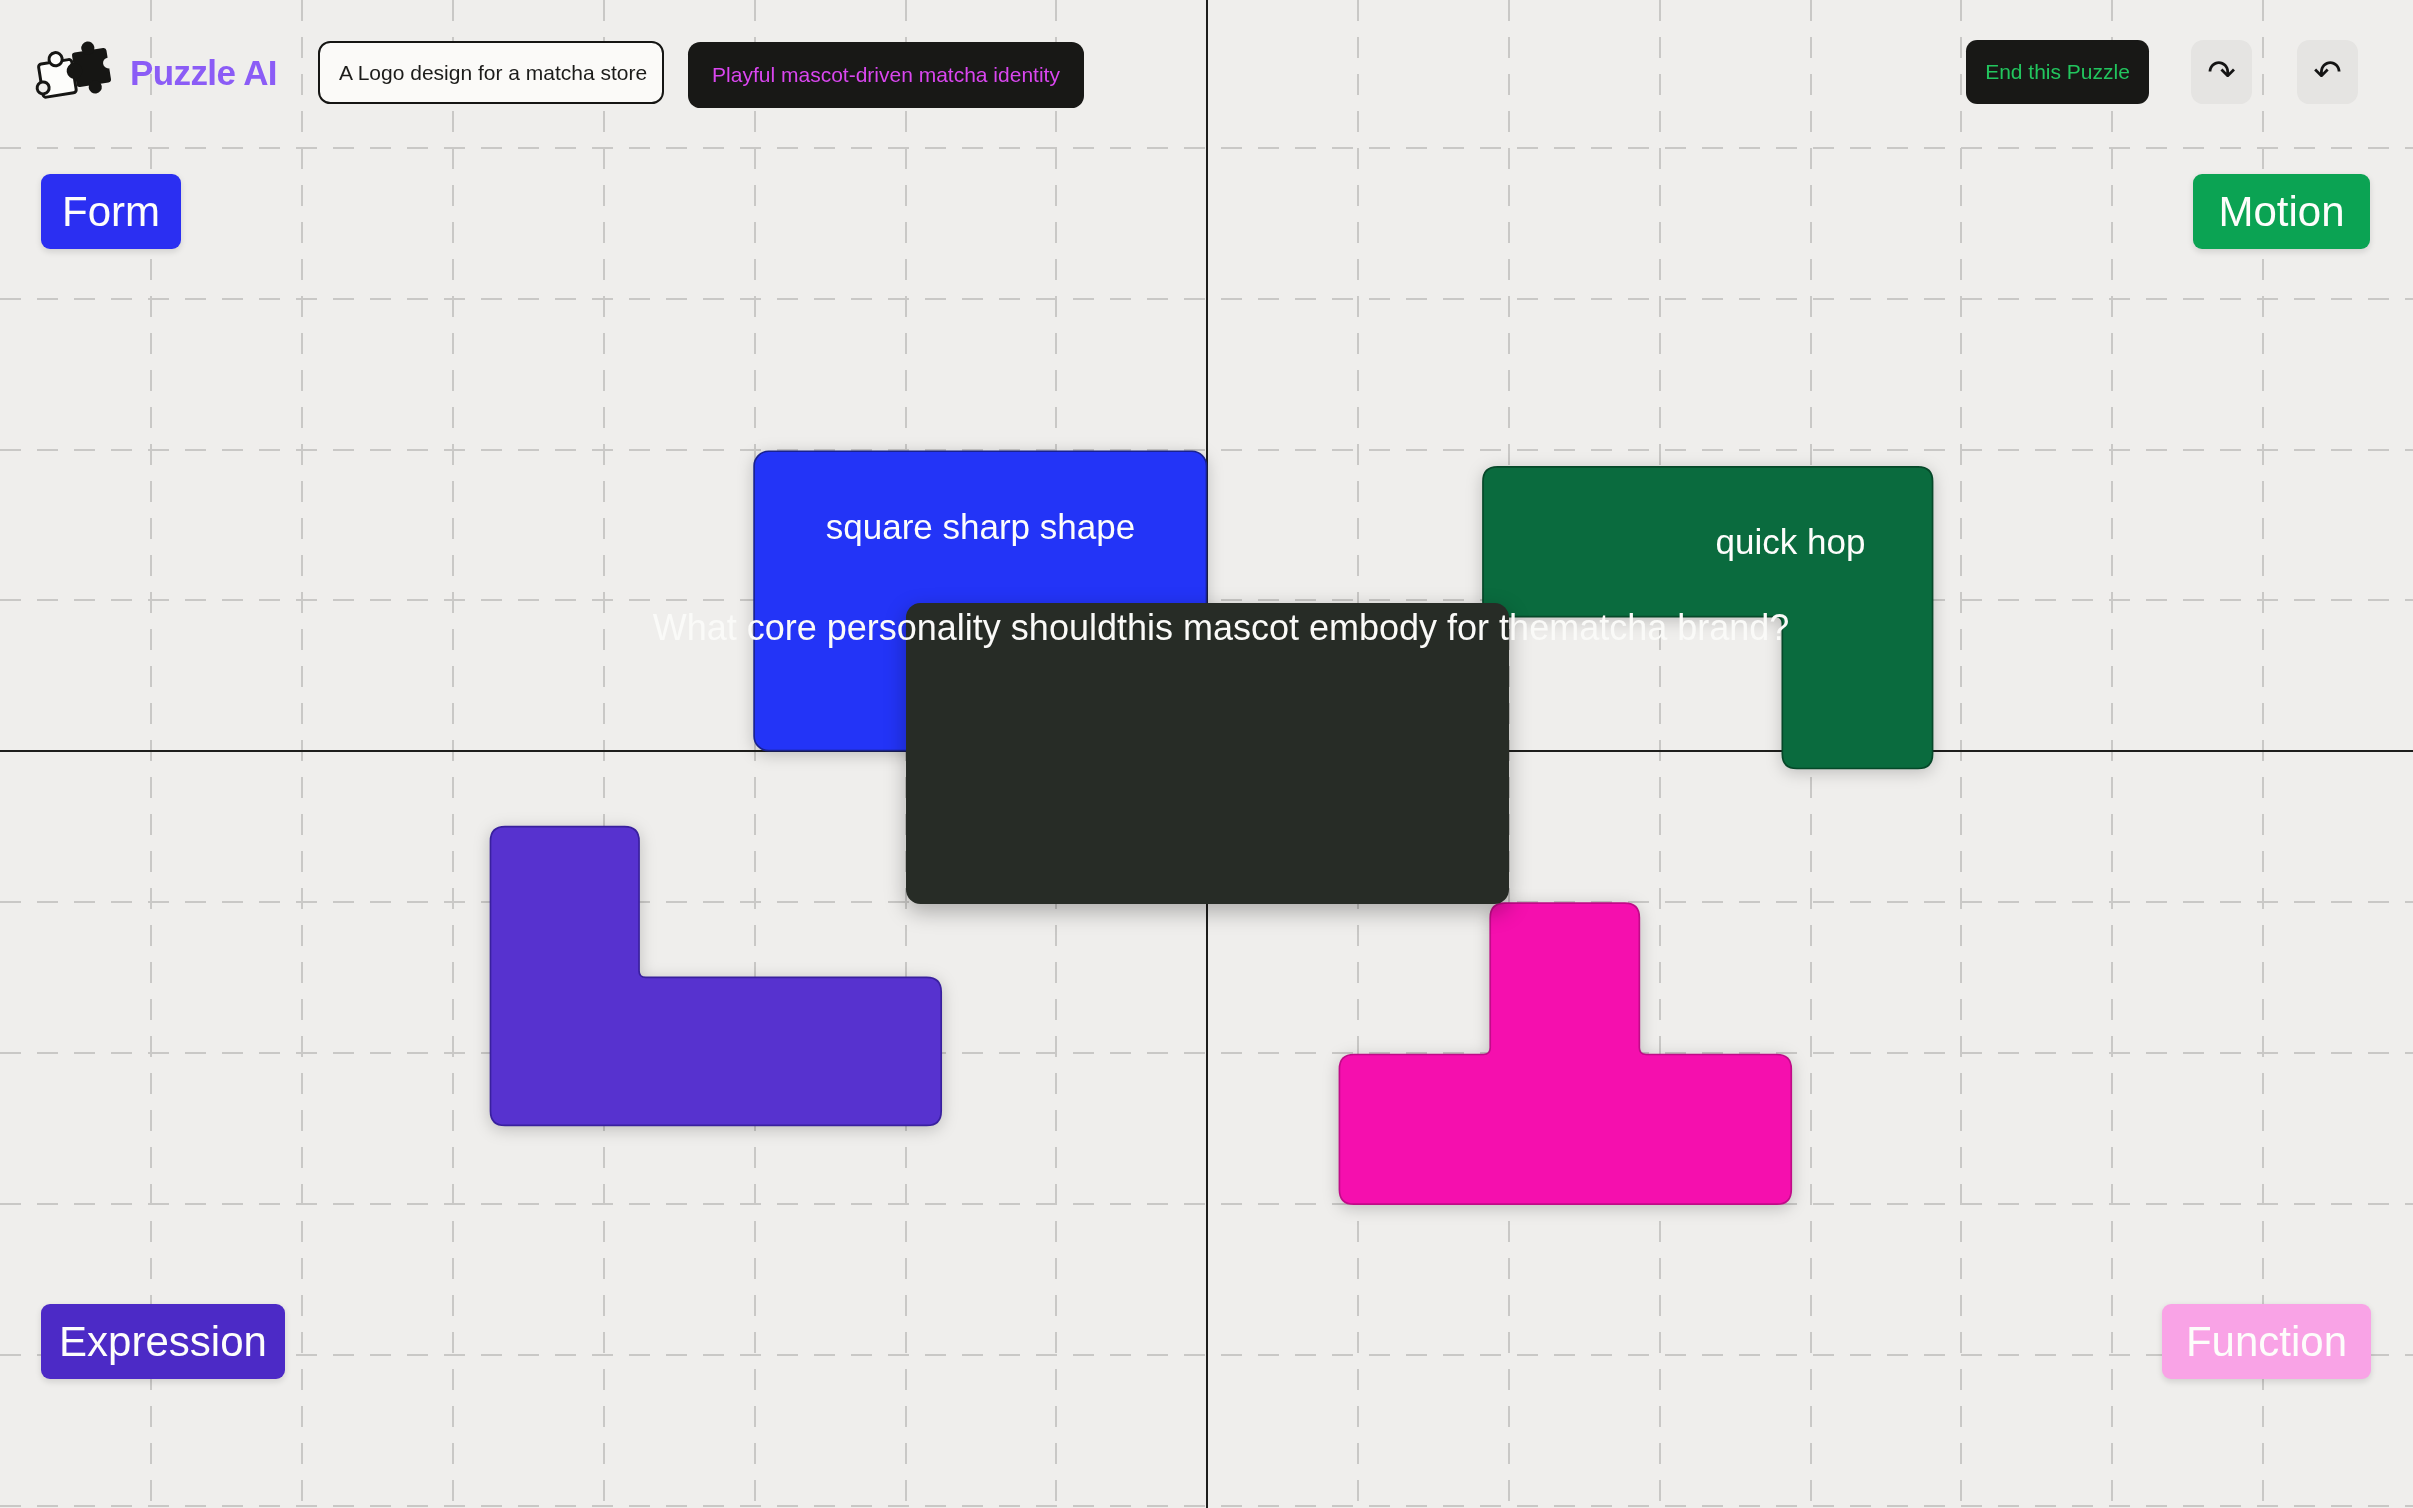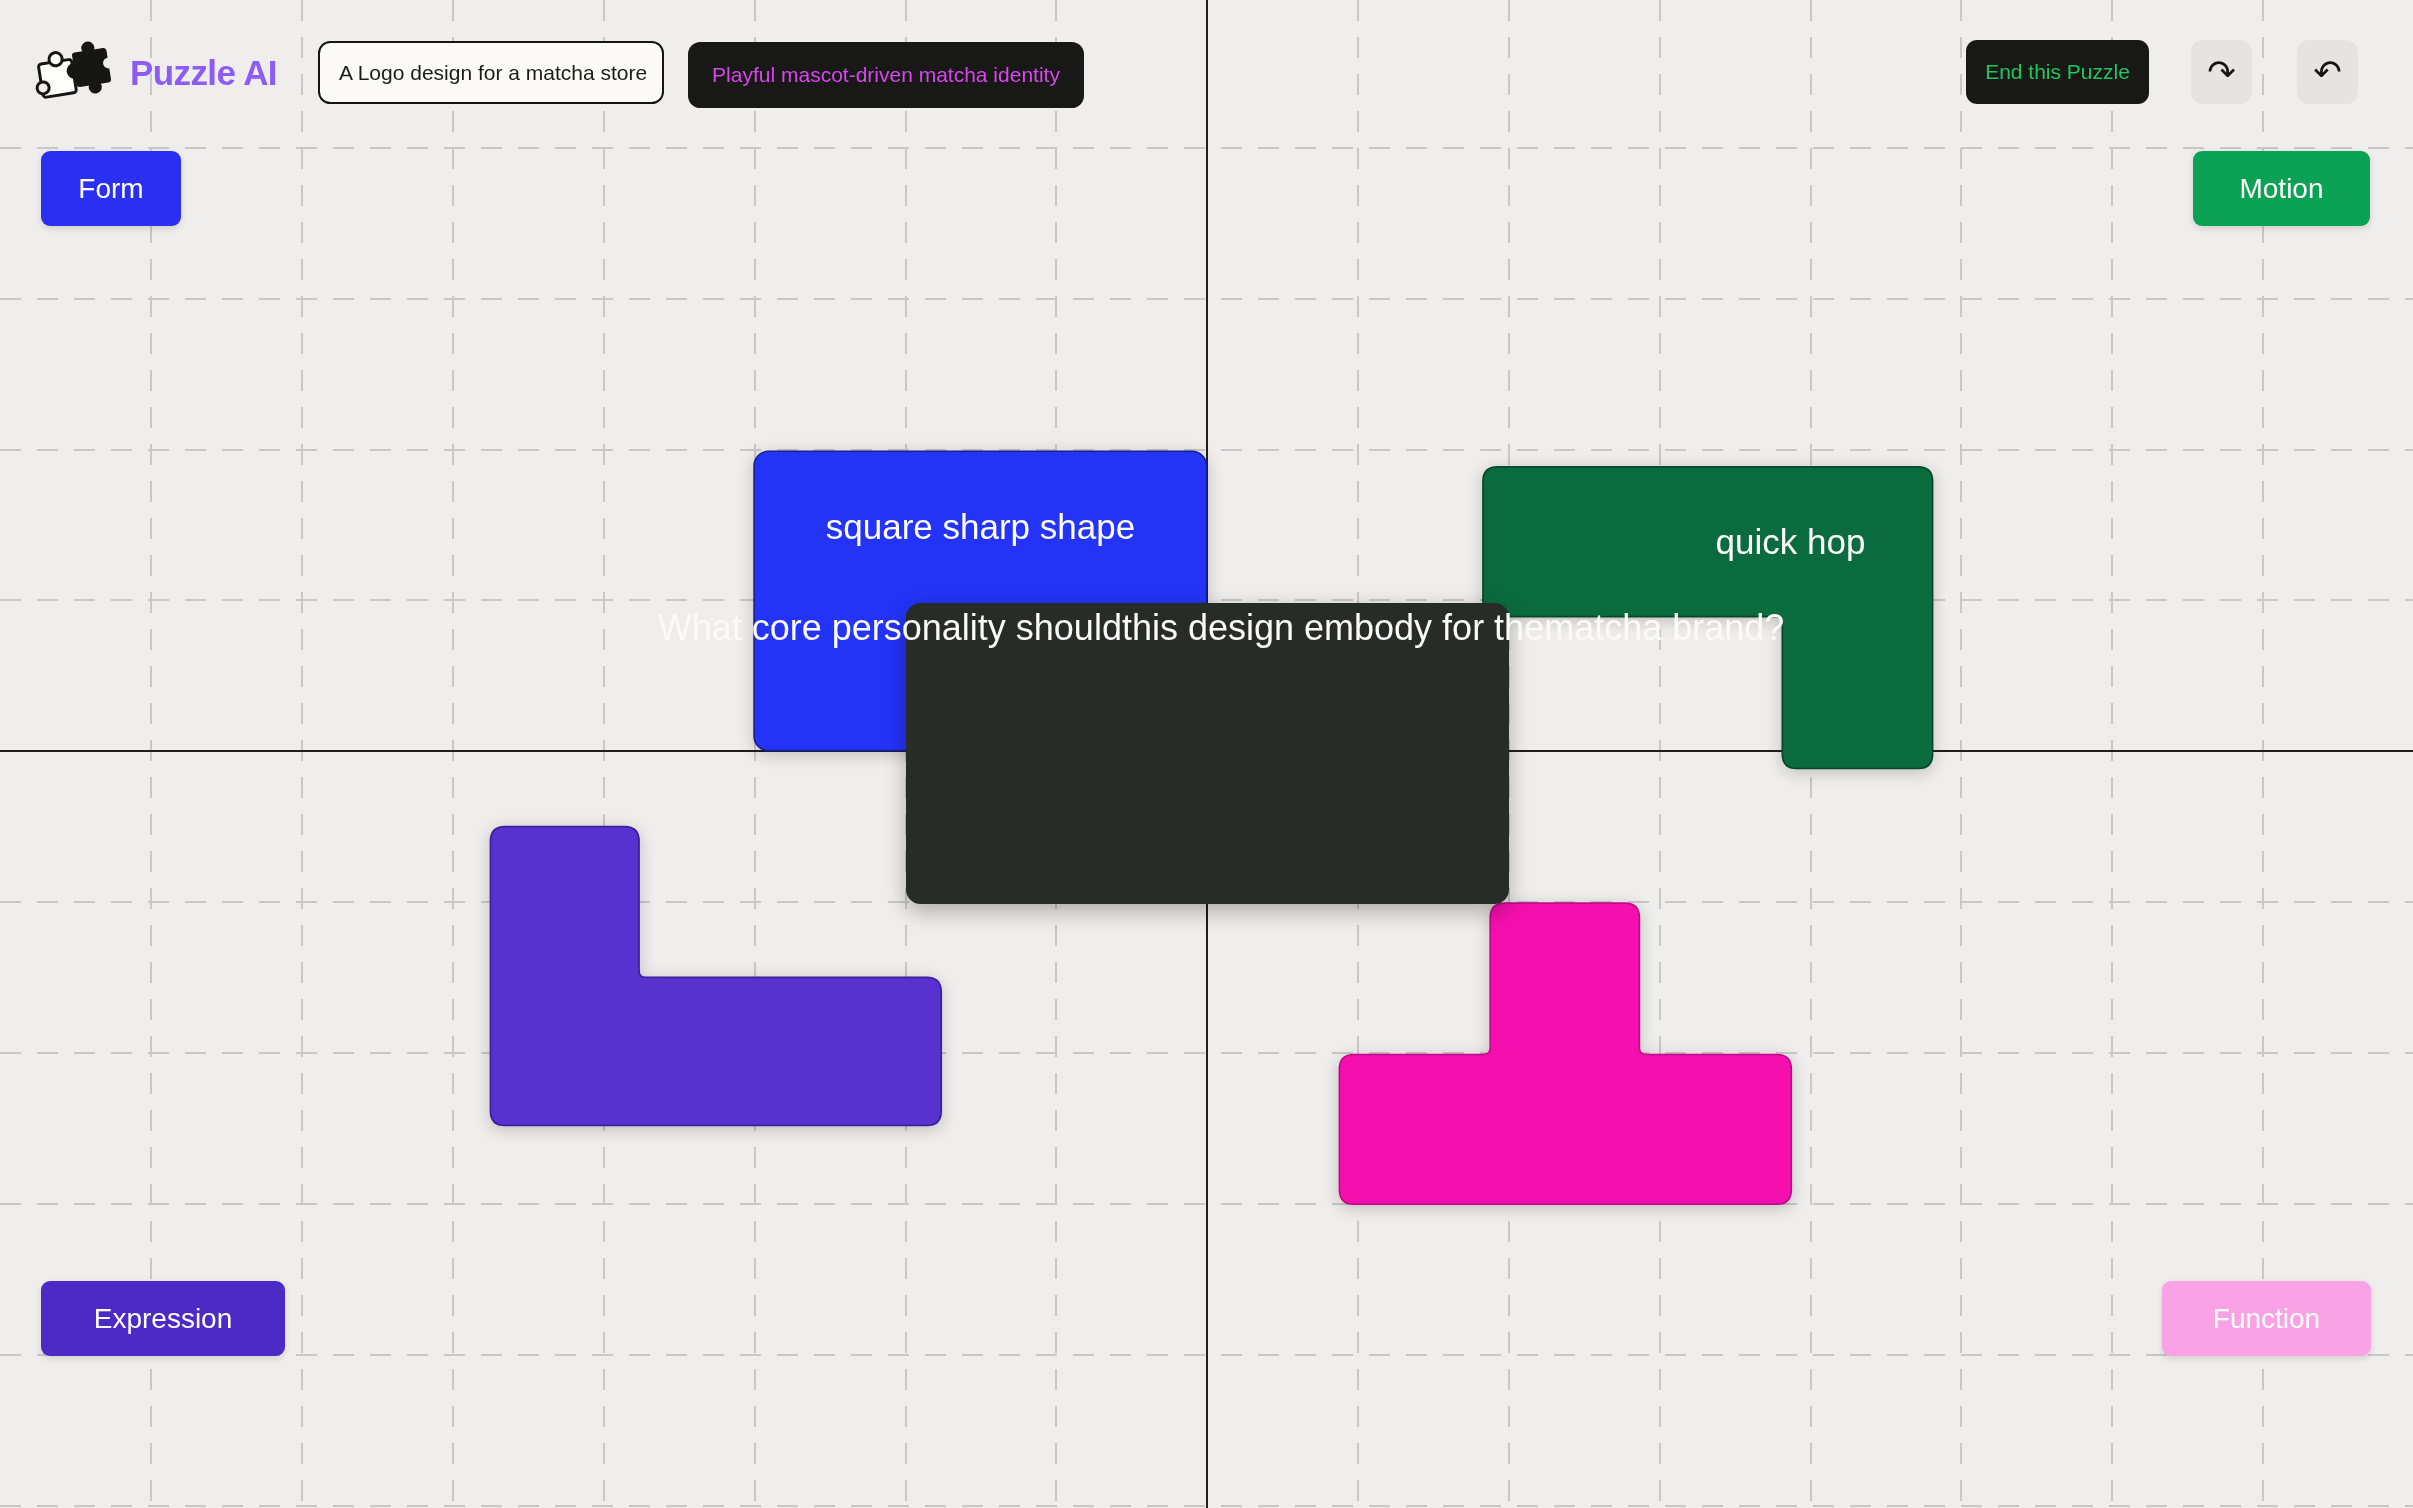--- a/index.html
+++ b/index.html
@@ -24,21 +24,21 @@
     background:#fbfaf8;border:2.2px solid #151513;border-radius:12.3px;font-size:21px;color:#1c1c1a;
     padding:0 0 0 19px;font-family:"Liberation Sans","DejaVu Sans",sans-serif;outline:none;}
   .hdr-badge{position:absolute;left:688px;top:42px;width:396px;height:66px;border-radius:12.3px;
     display:flex;align-items:center;justify-content:center;color:#d946ef;font-size:21px;white-space:nowrap;}
   .hdr-end{position:absolute;left:1966px;top:40px;width:183px;height:64px;border-radius:11.2px;
     display:flex;align-items:center;justify-content:center;color:#22c55e;font-size:21px;cursor:pointer;}
   .hdr-iconbtn{position:absolute;top:40px;width:61px;height:64px;border-radius:12.3px;
     display:flex;align-items:center;justify-content:center;font-size:34px;color:#141414;cursor:pointer;
     font-family:"DejaVu Sans",sans-serif;}
   .quad-label{position:absolute;display:flex;align-items:center;justify-content:center;
-    color:#fdfdfb;font-size:28px;border-radius:9px;box-shadow:0 2.2px 6.7px rgba(0,0,0,0.12);}
+    color:#fdfdfb;font-size:42px;border-radius:9px;box-shadow:0 2.2px 6.7px rgba(0,0,0,0.12);margin-top:23px;}
   .q-form{left:41px;top:151px;width:140px;height:75px;}
   .q-motion{left:2193px;top:151px;width:177px;height:75px;}
   .q-expression{left:41px;top:1281px;width:244px;height:75px;}
   .q-function{left:2162px;top:1281px;width:209px;height:75px;}
 </style>
 </head>
 <body>
 
 <div class="canvas" style="background: rgb(239, 238, 236);">
 
@@ -75,21 +75,21 @@
     <path class="piece" stroke-width="3" d="M 2681,836 H 3434 Q 3460,836 3460,862 V 1350 Q 3460,1376 3434,1376 H 3217 Q 3191,1376 3191,1350 V 1116 Q 3191,1104 3179,1104 H 2681 Q 2655,1104 2655,1078 V 862 Q 2655,836 2681,836 Z" fill="#0a6b3e" stroke="#064829"></path>
     <path class="piece" stroke-width="3" d="M 904,1480 H 1118 Q 1144,1480 1144,1506 V 1738 Q 1144,1750 1156,1750 H 1659 Q 1685,1750 1685,1776 V 1989 Q 1685,2015 1659,2015 H 904 Q 878,2015 878,1989 V 1506 Q 878,1480 904,1480 Z" fill="#5732cf" stroke="#39209e"></path>
     <path class="piece" stroke-width="3" d="M 2694,1617 H 2909 Q 2935,1617 2935,1643 V 1876 Q 2935,1888 2947,1888 H 3181 Q 3207,1888 3207,1914 V 2130 Q 3207,2156 3181,2156 H 2424 Q 2398,2156 2398,2130 V 1914 Q 2398,1888 2424,1888 H 2656 Q 2668,1888 2668,1876 V 1643 Q 2668,1617 2694,1617 Z" fill="#f50fae" stroke="#c00b88"></path>
   </svg>
 
   <div class="piece-label" style="left:754px;top:451px;width:453px;height:151px;">square sharp shape</div>
   <div class="piece-label" style="left:1544px;top:467px;width:493px;height:150px;">quick hop</div>
 
   <div class="tooltip-card" style="background: rgb(39, 44, 38);">
     <div class="tooltip-line">What core personality should</div>
-    <div class="tooltip-line">this design embody for the</div>
+    <div class="tooltip-line">this mascot embody for the</div>
     <div class="tooltip-line">matcha brand?</div>
   </div>
 
   <div class="hdr-logo">
     <svg viewBox="0 0 140 120" width="84" height="74">
       <g transform="rotate(-9 70 60)">
         <rect x="10" y="36" width="56" height="56" rx="5" fill="#fdfdfb" stroke="#161614" stroke-width="5"></rect>
         <circle cx="40" cy="32" r="11" fill="#fdfdfb" stroke="#161614" stroke-width="5"></circle>
         <circle cx="12" cy="76" r="10" fill="#efeeec" stroke="#161614" stroke-width="5"></circle>
         <rect x="68" y="26" width="58" height="58" rx="5" fill="#161614"></rect>

